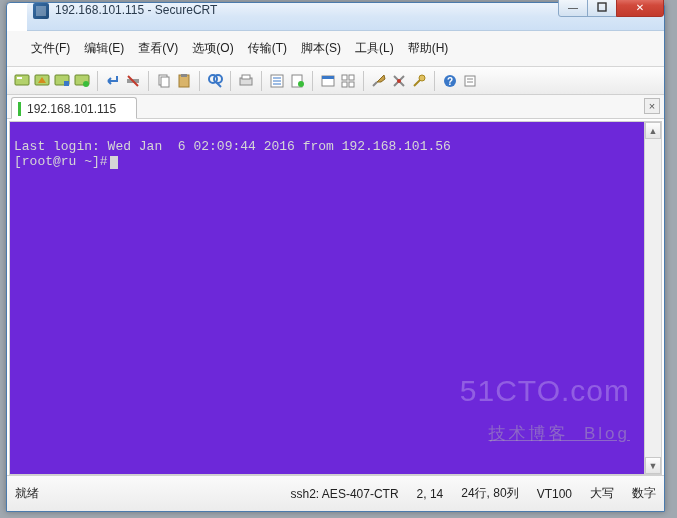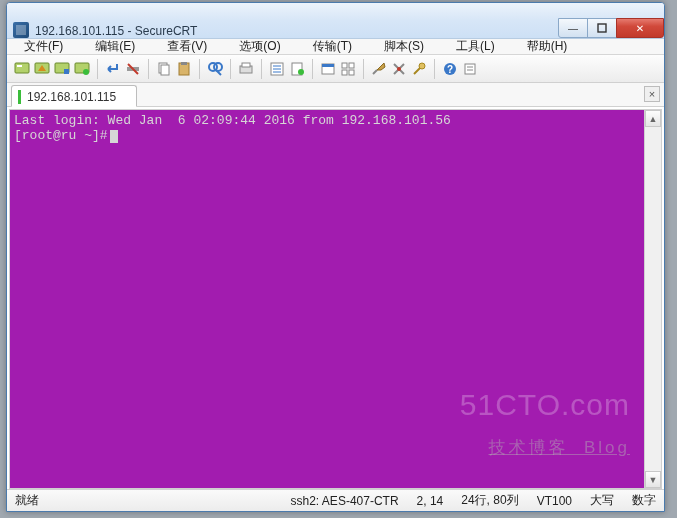--- a/index.html
+++ b/index.html
@@ -17,27 +17,28 @@
     left: 6px; top: 2px;
     width: 659px; height: 510px;
     background: #fff;
     border: 1px solid #4a7aac;
     border-radius: 4px 4px 0 0;
     box-shadow: 0 0 6px rgba(0,0,0,0.3);
     display: flex;
     flex-direction: column;
   }
   .titlebar {
-    height: 36px;
+    height: 28px;
     background: linear-gradient(to bottom, #ecf3fb 0%, #d7e6f7 50%, #cde0f5 100%);
     border-bottom: 1px solid #b7cce2;
     display: flex;
-    align-items: flex-end;
+    align-items: flex-start;
     padding: 0 0 0 6px;
     border-radius: 3px 3px 0 0;
+    margin-left: 20px;
   }
   .titlebar .app-icon {
     width: 16px; height: 16px;
     background: linear-gradient(135deg,#3a6fa8,#1e4a78);
     border-radius: 2px;
     margin-right: 6px;
     position: relative;
   }
   .titlebar .app-icon::after {
     content:""; position:absolute; left:3px; top:3px;
@@ -61,27 +62,27 @@
   .win-btn.min { border-radius: 0 0 0 3px; }
   .win-btn.max { }
   .win-btn.close {
     width: 48px;
     background: linear-gradient(#e67a6f,#d1493b 40%,#c23a2c);
     border-color:#a83228;
     border-radius: 0 0 3px 0;
     color: #fff;
   }
   .menubar {
-    height: 16px;
+    height: 36px;
     background: #f7f7f7;
     border-bottom: 1px solid #d6d6d6;
     display: flex;
     align-items: center;
-    padding: 0 17px;
-    gap: 32px;
+    padding: 0 24px;
+    gap: 14px;
   }
   .menubar span { color:#222; cursor: default; }
   .toolbar {
     height: 28px;
     background: linear-gradient(#fdfdfd,#ececec);
     border-bottom: 1px solid #d0d0d0;
     display: flex;
     align-items: center;
     padding: 0 6px;
     gap: 2px;
@@ -136,26 +137,26 @@
   .terminal-wrap {
     flex: 1;
     display: flex;
     position: relative;
     background: #fff;
     border: 1px solid #d0d0d0;
     margin: 2px 2px 0 2px;
   }
   .terminal {
     flex: 1;
-    background: #a21caf;
+    background: #6d28d9;
     color: #d6d6d6;
     font-family: "Consolas","Courier New",monospace;
     font-size: 13px;
     line-height: 15px;
-    padding: 3px 4px;
+    padding: 17px 4px;
     white-space: pre;
     position: relative;
     overflow: hidden;
   }
   .cursor {
     display: inline-block;
     width: 8px; height: 13px;
     background: #d6d6d6;
     vertical-align: text-bottom;
     margin-left: 2px;
@@ -168,21 +169,21 @@
   }
   .vscroll .arrow {
     height: 17px;
     background: linear-gradient(#fdfdfd,#e5e5e5);
     border: 1px solid #c8c8c8;
     display:flex; align-items:center; justify-content:center;
     color:#666; font-size:9px;
   }
   .vscroll .track { flex:1; background: #f0f0f0; }
   .statusbar {
-    height: 22px;
+    height: 36px;
     background: linear-gradient(#fafafa,#ececec);
     border-top: 1px solid #d0d0d0;
     display: flex;
     align-items: center;
     padding: 0 8px;
     font-size: 12px;
     color: #222;
     gap: 18px;
   }
   .statusbar .spacer { flex:1; }

